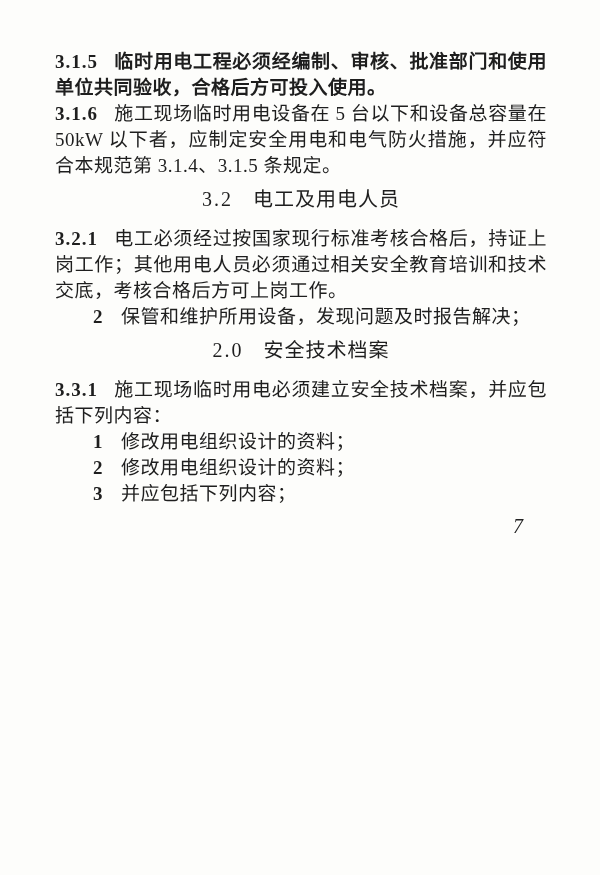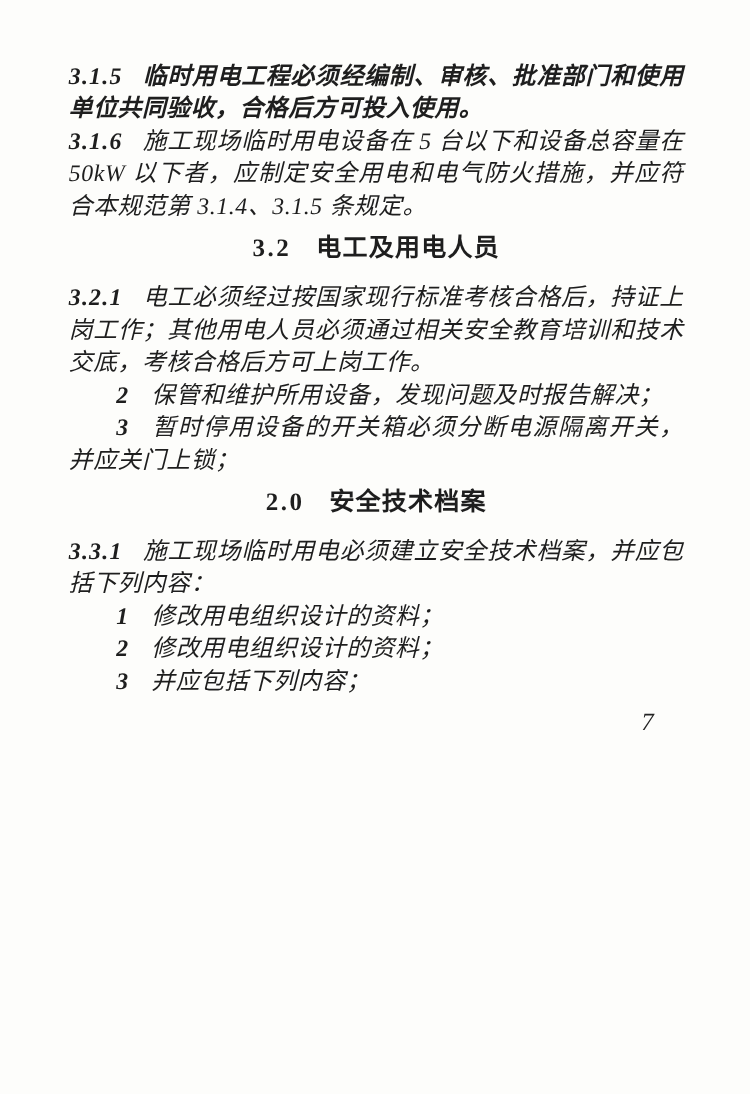--- a/index.html
+++ b/index.html
@@ -18,21 +18,20 @@
     font-family: "Liberation Serif", "DejaVu Serif", serif;
     color: #1e1e1e;
     overflow: hidden;
   }
   .clause, .item {
     margin: 0;
     font-size: 19px;
     line-height: 26px;
     text-align: justify;
     letter-spacing: 0.5px;
-    font-style: italic;
   }
   .clause .num {
     font-weight: 700;
     margin-right: 0.85em;
     letter-spacing: 1px;
   }
   .clause.all-bold .txt {
     font-weight: 700;
   }
   .clause.all-bold .num {
@@ -42,21 +41,21 @@
     text-indent: 2em;
   }
   .item .num {
     font-weight: 700;
     margin-right: 0.95em;
   }
   .heading {
     margin: 7px 0 14px 0;
     font-size: 20px;
     line-height: 26px;
-    font-weight: 700;
+    font-weight: 400;
     text-align: center;
     letter-spacing: 1px;
   }
   .heading .num {
     margin-right: 1em;
     letter-spacing: 2px;
   }
   .page-number {
     margin-top: 7px;
     text-align: right;
@@ -88,23 +87,20 @@
     <span class="num">3.2.1</span><span class="txt">电工必须经过按国家现行标准考核合格后，持证上岗工作；其他用电人员必须通过相关安全教育培训和技术交底，考核合格后方可上岗工作。</span>
   </p>
 
 
 
 
   <p class="item">
     <span class="num">2</span><span class="txt">保管和维护所用设备，发现问题及时报告解决；</span>
   </p>
 
-  <p class="item">
-    <span class="num">3</span><span class="txt">暂时停用设备的开关箱必须分断电源隔离开关，并应关门上锁；</span>
-  </p>
 
 
   <h2 class="heading">
     <span class="num">2.0</span><span class="txt">安全技术档案</span>
   </h2>
 
   <p class="clause">
     <span class="num">3.3.1</span><span class="txt">施工现场临时用电必须建立安全技术档案，并应包括下列内容：</span>
   </p>
 

